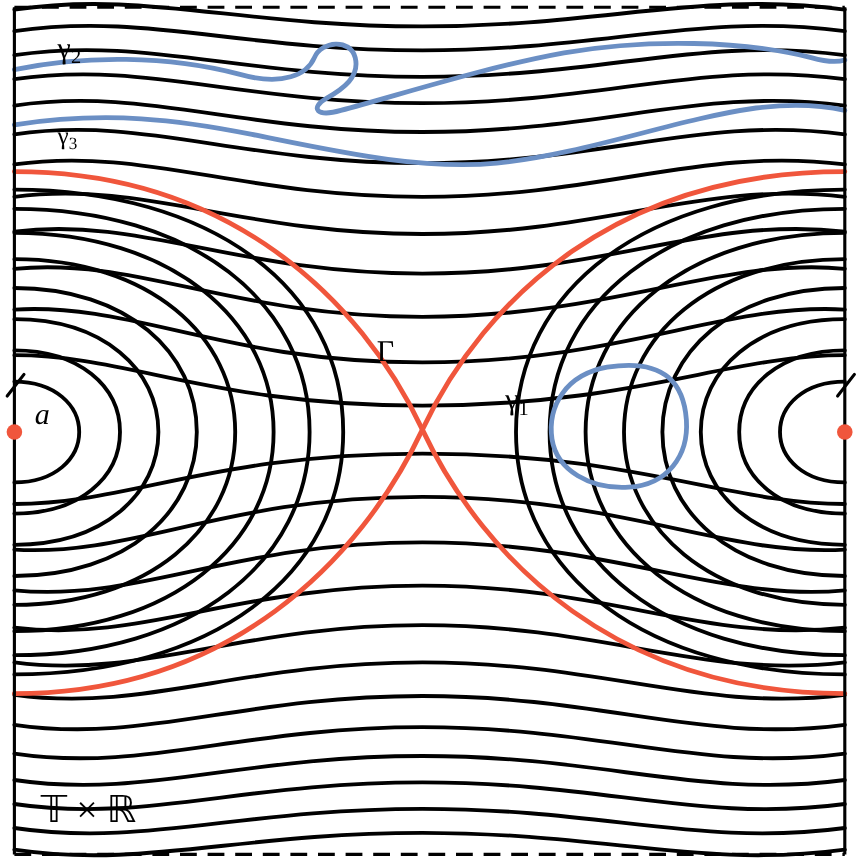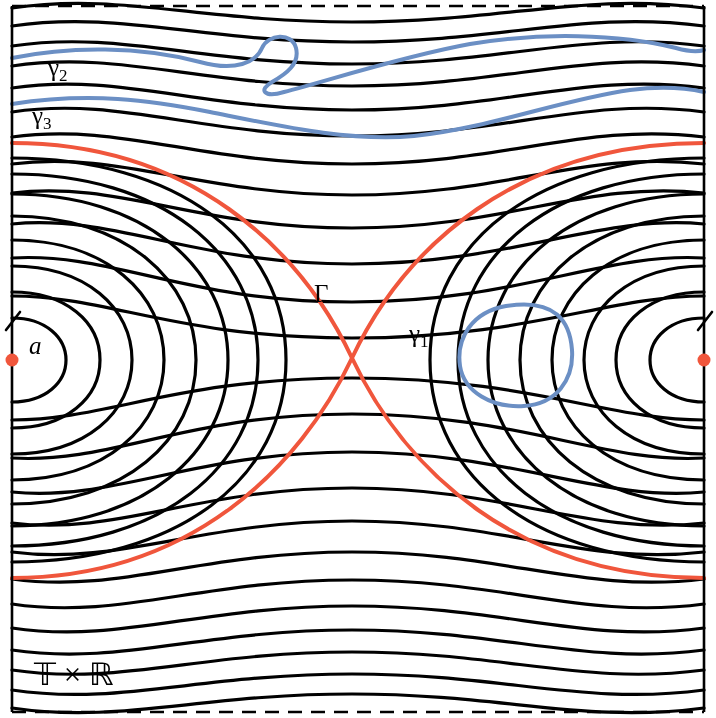--- a/index.html
+++ b/index.html
@@ -27,24 +27,24 @@
     font-family: "Liberation Serif", serif;
     color: #000000;
     white-space: nowrap;
     line-height: 1;
     user-select: none;
   }
   .lbl-sub {
     font-size: 0.68em;
     vertical-align: -0.28em;
   }
-  .lbl-gamma2 { left: 48px;  top: 28px;  font-size: 25px; margin-top: 27px; }
-  .lbl-gamma3 { left: 32px;  top: 103px; font-size: 25px; }
+  .lbl-gamma2 { left: 48px;  top: 28px;  font-size: 25px; }
+  .lbl-gamma3 { left: 48px;  top: 103px; font-size: 21px; }
   .lbl-Gamma  { left: 314px; top: 281px; font-size: 25px; }
-  .lbl-gamma1 { left: 409px; top: 321px; font-size: 25px; }
+  .lbl-gamma1 { left: 421px; top: 321px; font-size: 25px; }
   .lbl-a      { left: 29px;  top: 333px; font-size: 25px; font-style: italic; }
   .lbl-space  { left: 34px;  top: 659px; font-size: 31px; }
 </style>
 </head>
 <body>
 
 <div id="stage">
 
   <svg id="figure" viewBox="0 0 716 718" xmlns="http://www.w3.org/2000/svg">
 

